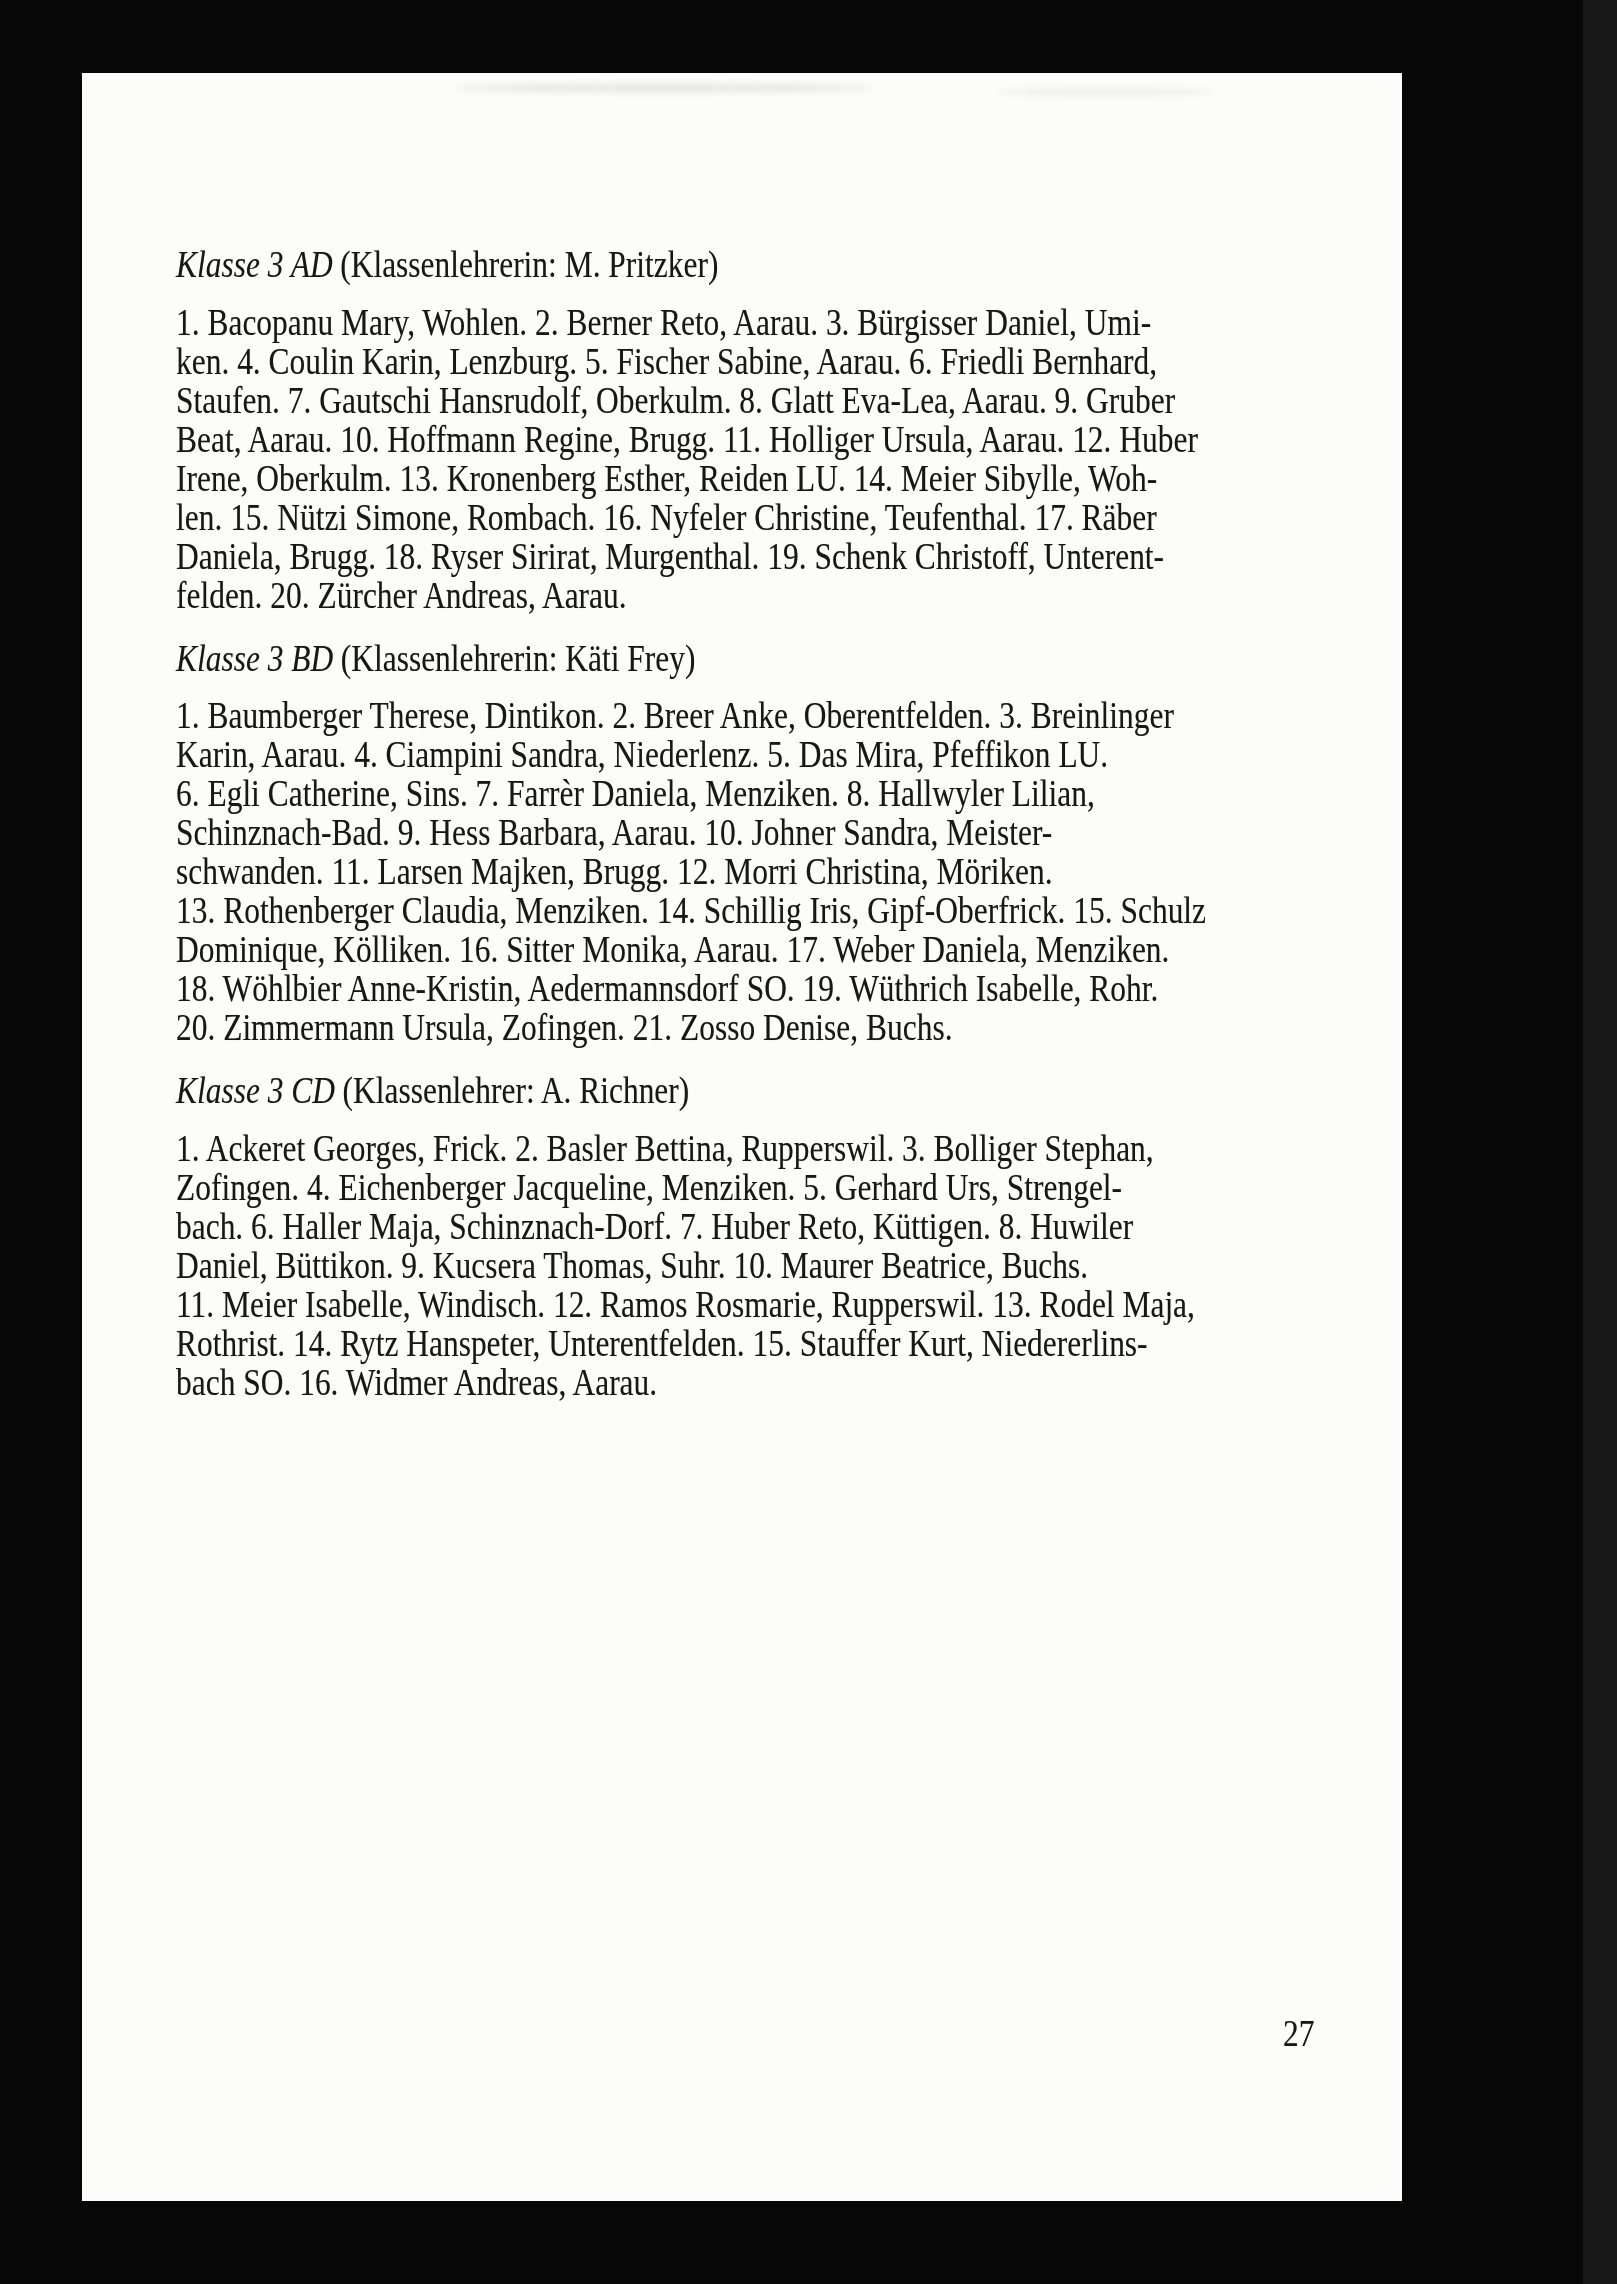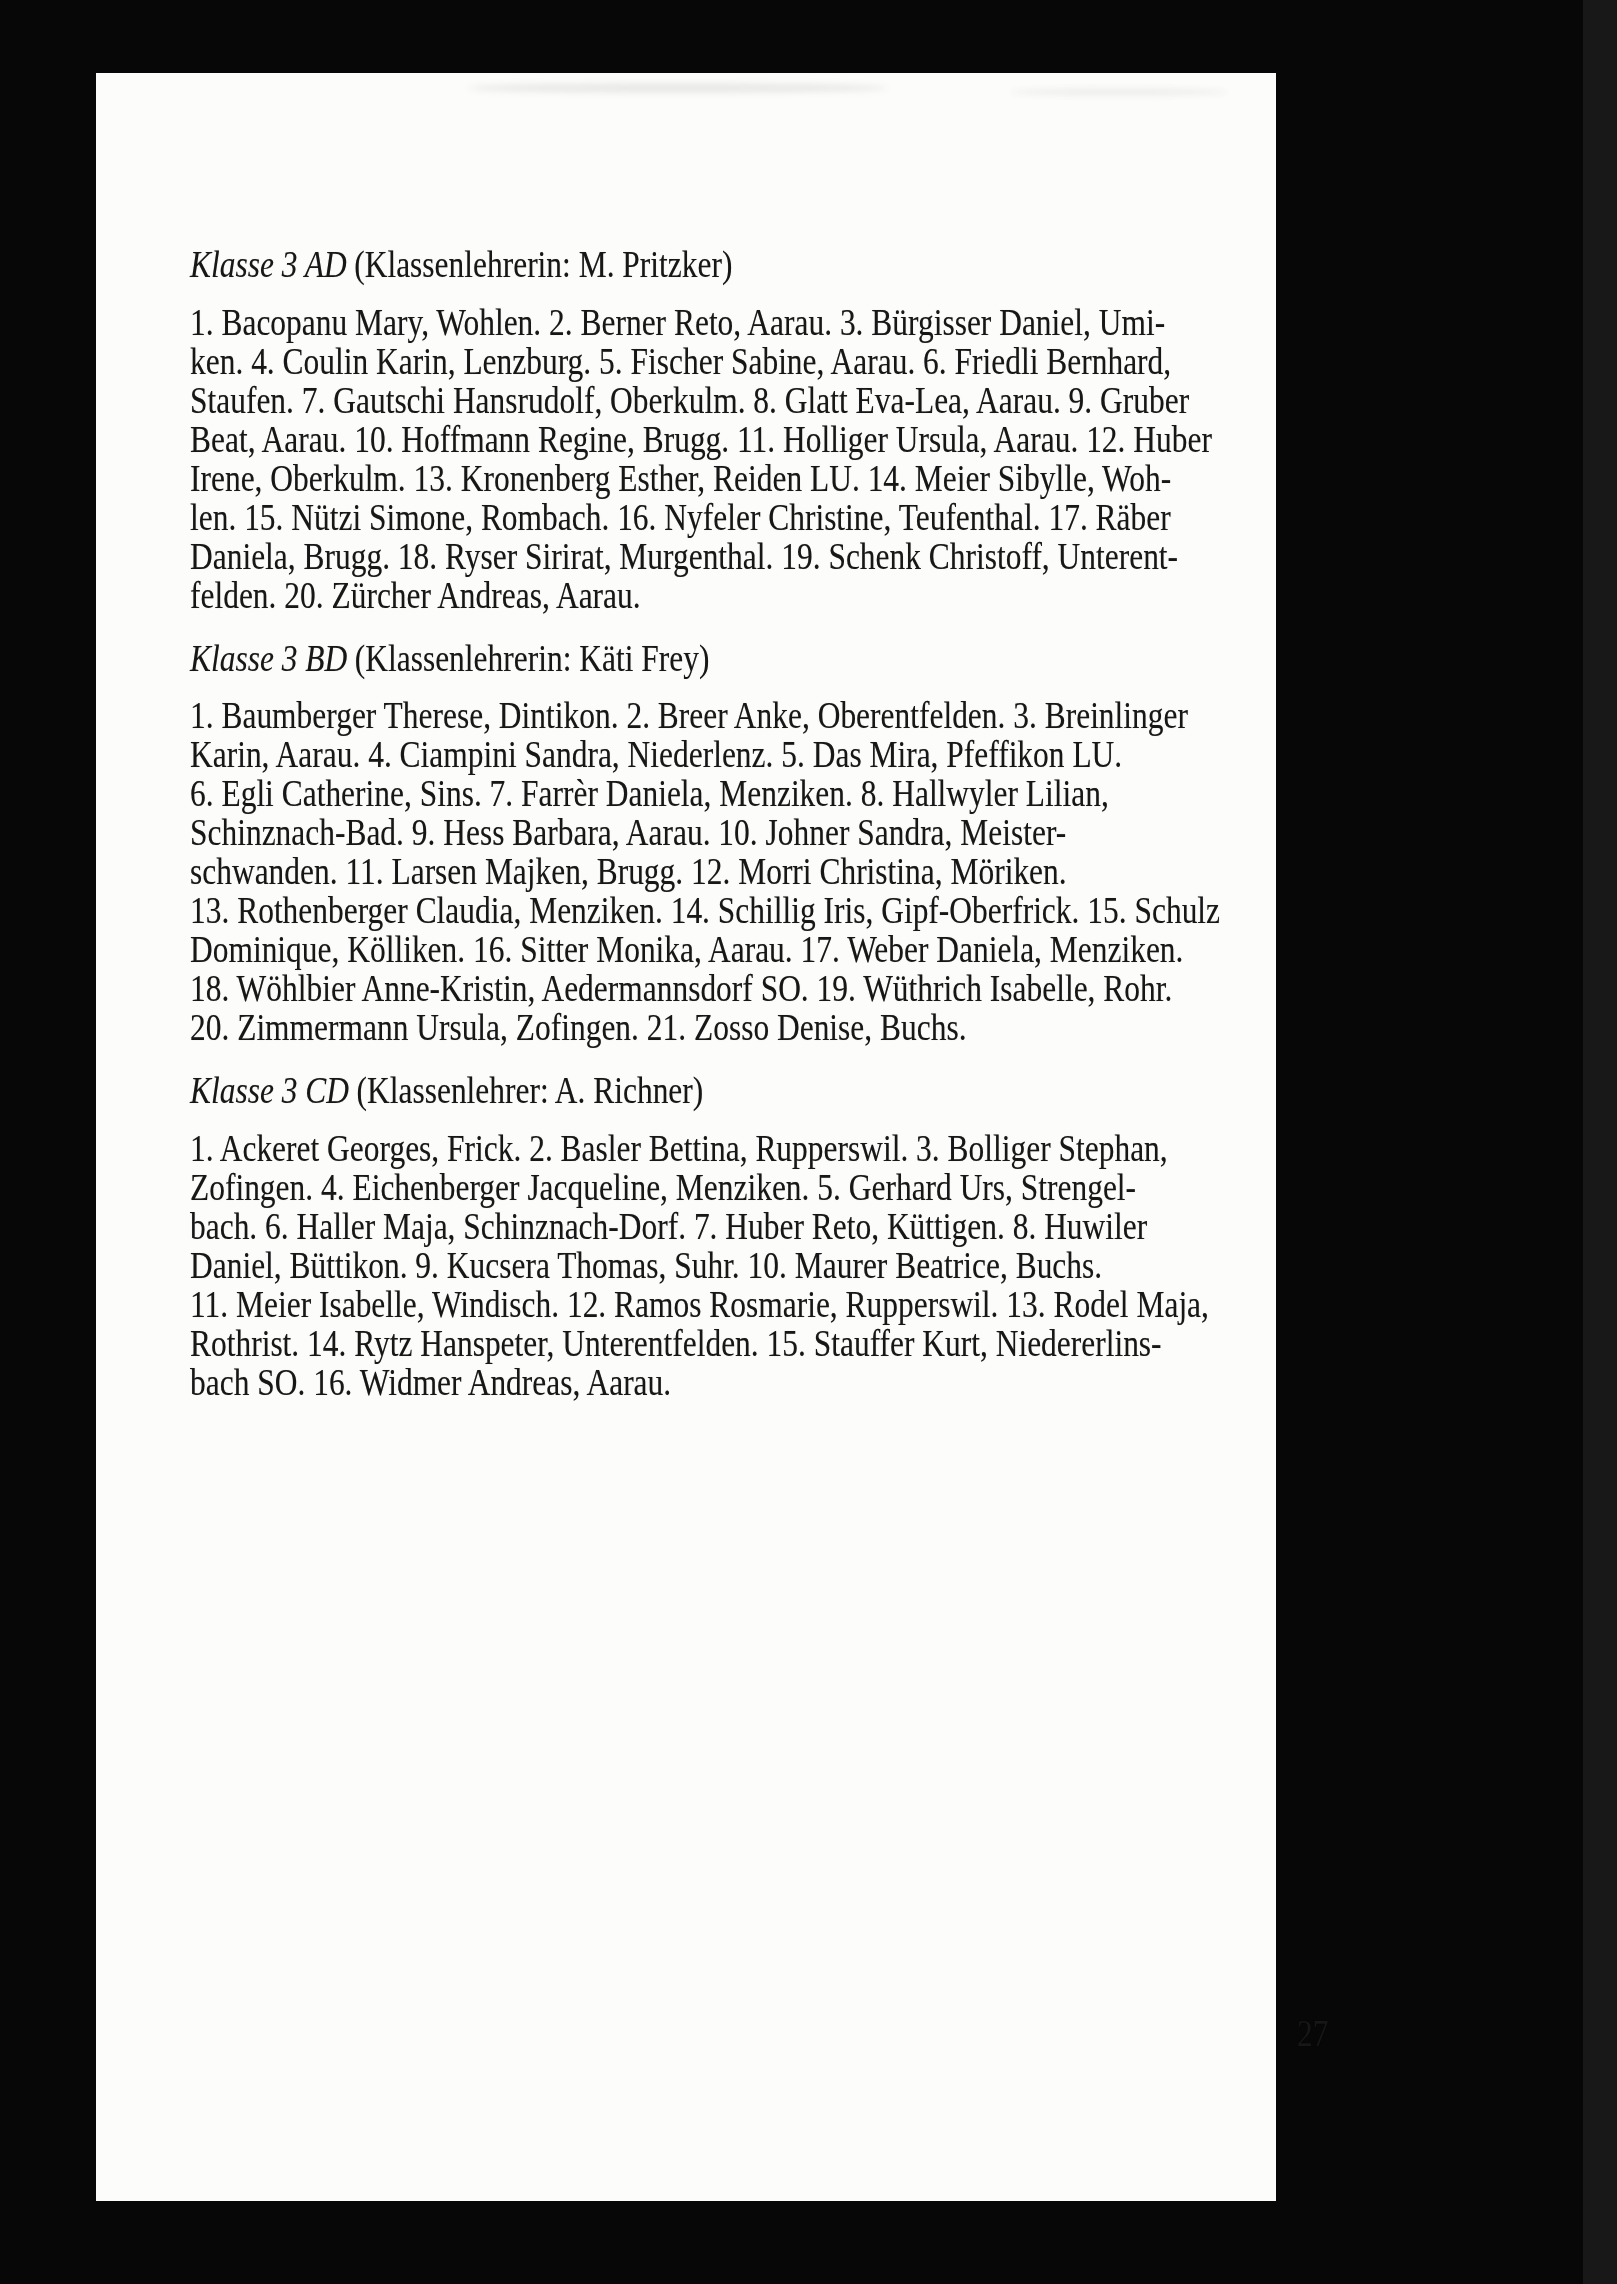--- a/index.html
+++ b/index.html
@@ -20,23 +20,23 @@
     position: absolute;
     top: 0;
     right: 0;
     width: 34px;
     height: 100%;
     background: #181818;
   }
   
   #page {
     position: absolute;
-    left: 96px;
+    left: 82px;
     top: 73px;
-    width: 1180px;
+    width: 1320px;
     height: 2128px;
     background: #fcfcfa;
   }
   
   .smudge {
     position: absolute;
     background: rgba(70, 70, 70, 0.10);
     filter: blur(3.2px);
     border-radius: 50%;
   }

